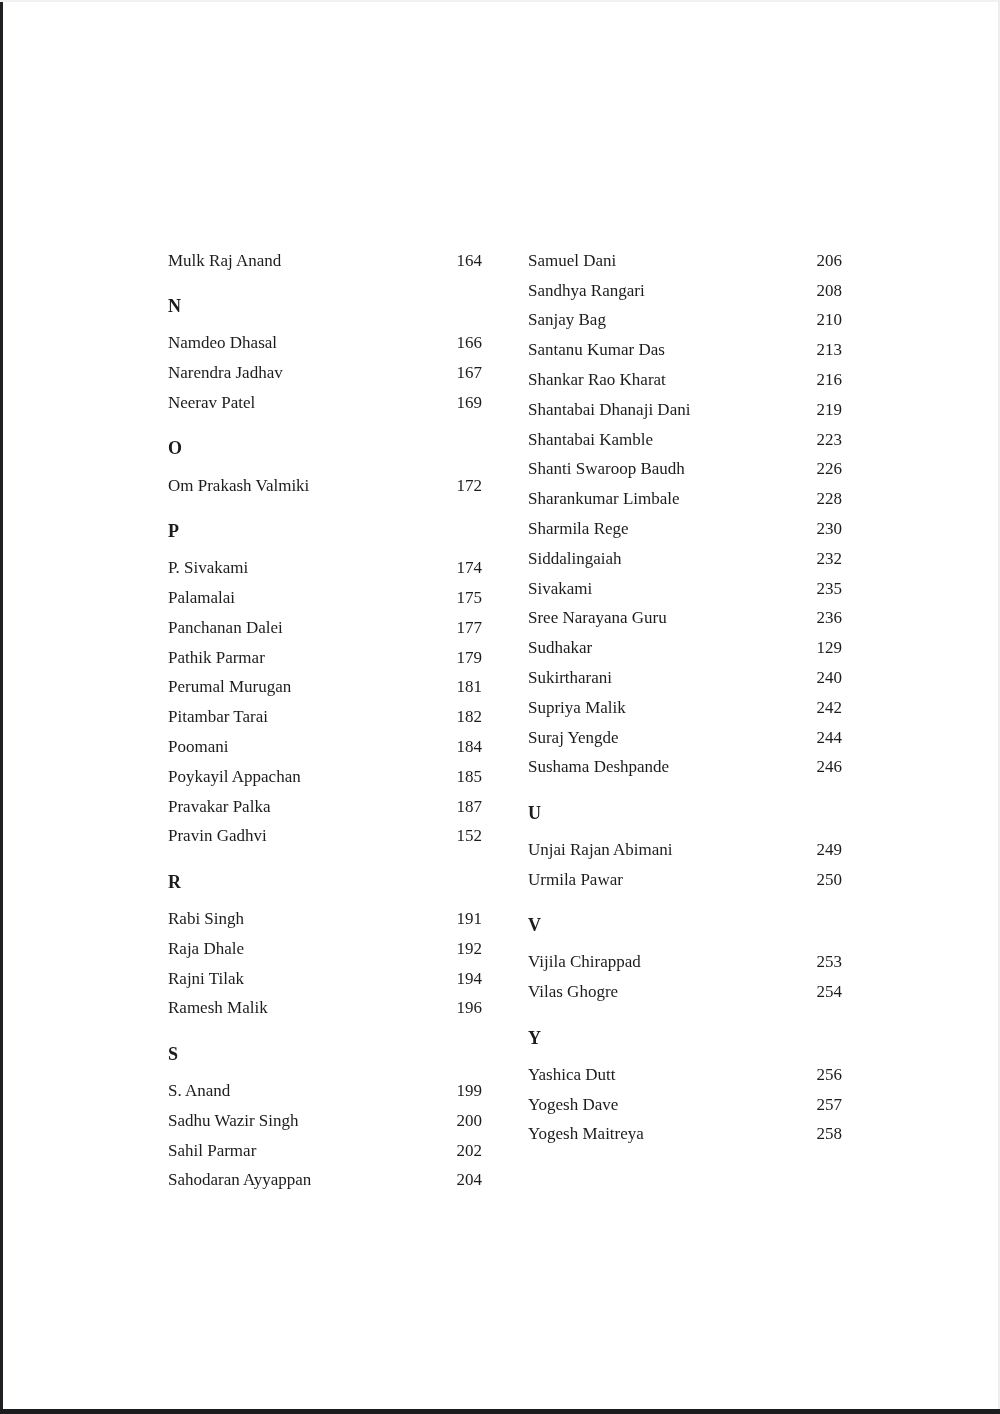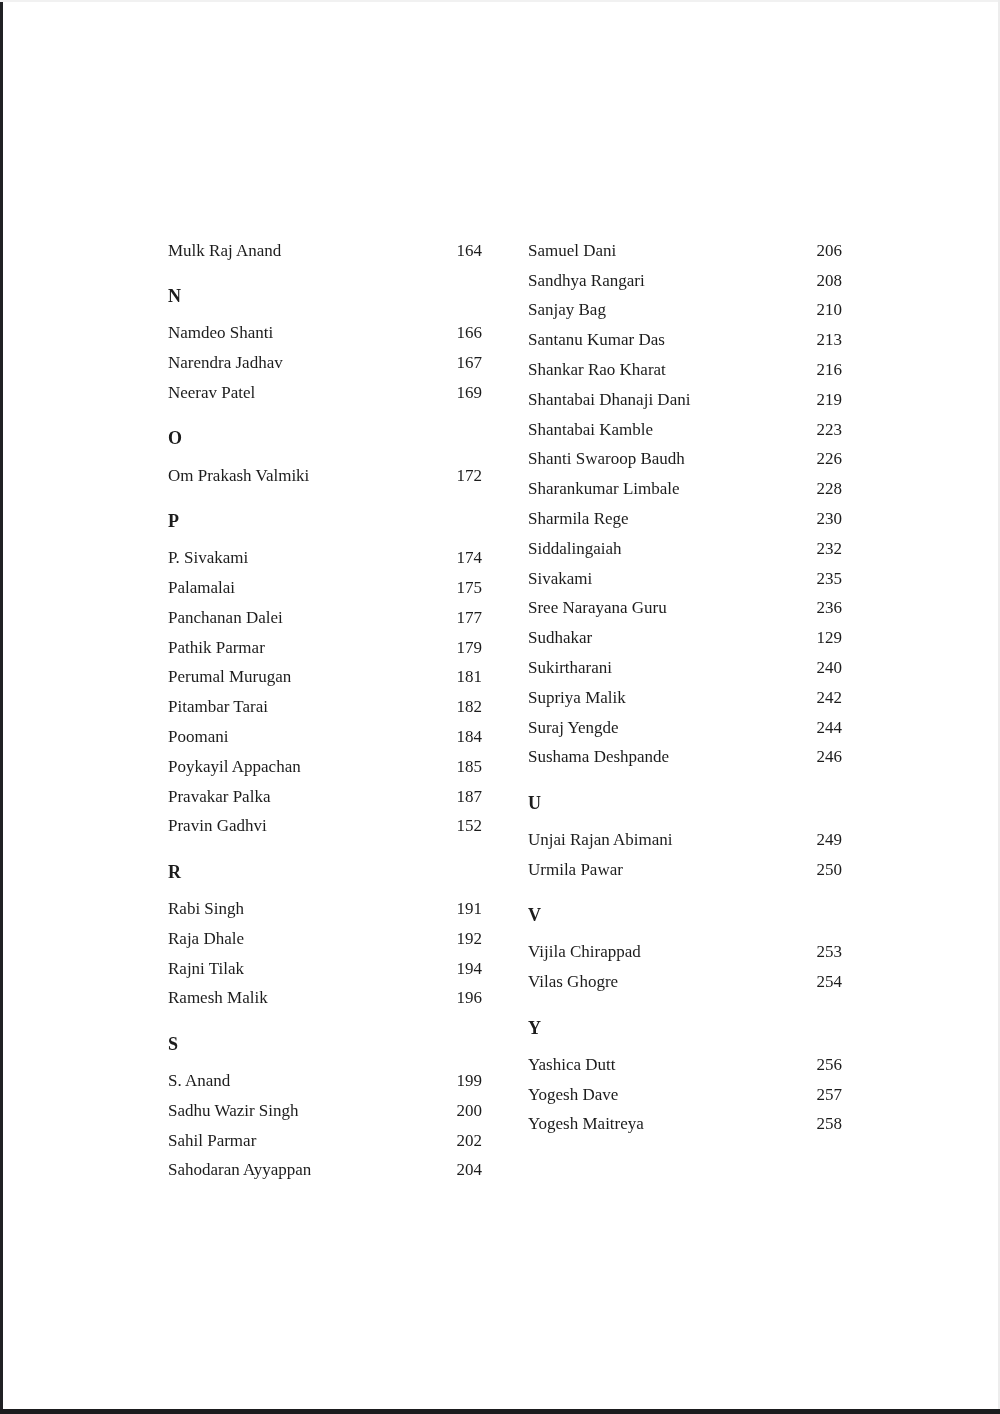--- a/index.html
+++ b/index.html
@@ -49,21 +49,21 @@
   .page-header .title {
     letter-spacing: 0.6px;
     font-weight: 600;
   }
   .page-header .folio {
     font-size: 16px;
     font-weight: 400;
   }
 
   .columns {
-    margin-top: 23px;
+    margin-top: 33px;
     padding-left: 14px;
     display: flex;
     gap: 46px;
     text-align: center;
   }
   .col {
     width: 314px;
   }
   .row {
     height: 29.8px;
@@ -92,21 +92,21 @@
 
 <div class="content">
   <div class="columns">
     <div class="col">
         <div class="row">
           <span class="name">Mulk Raj Anand</span>
           <span class="pg">164</span>
         </div>
         <div class="letter">N</div>
         <div class="row">
-          <span class="name">Namdeo Shanti</span>
+          <span class="name">Namdeo Dhasal</span>
           <span class="pg">166</span>
         </div>
         <div class="row">
           <span class="name">Narendra Jadhav</span>
           <span class="pg">167</span>
         </div>
         <div class="row">
           <span class="name">Neerav Patel</span>
           <span class="pg">169</span>
         </div>

